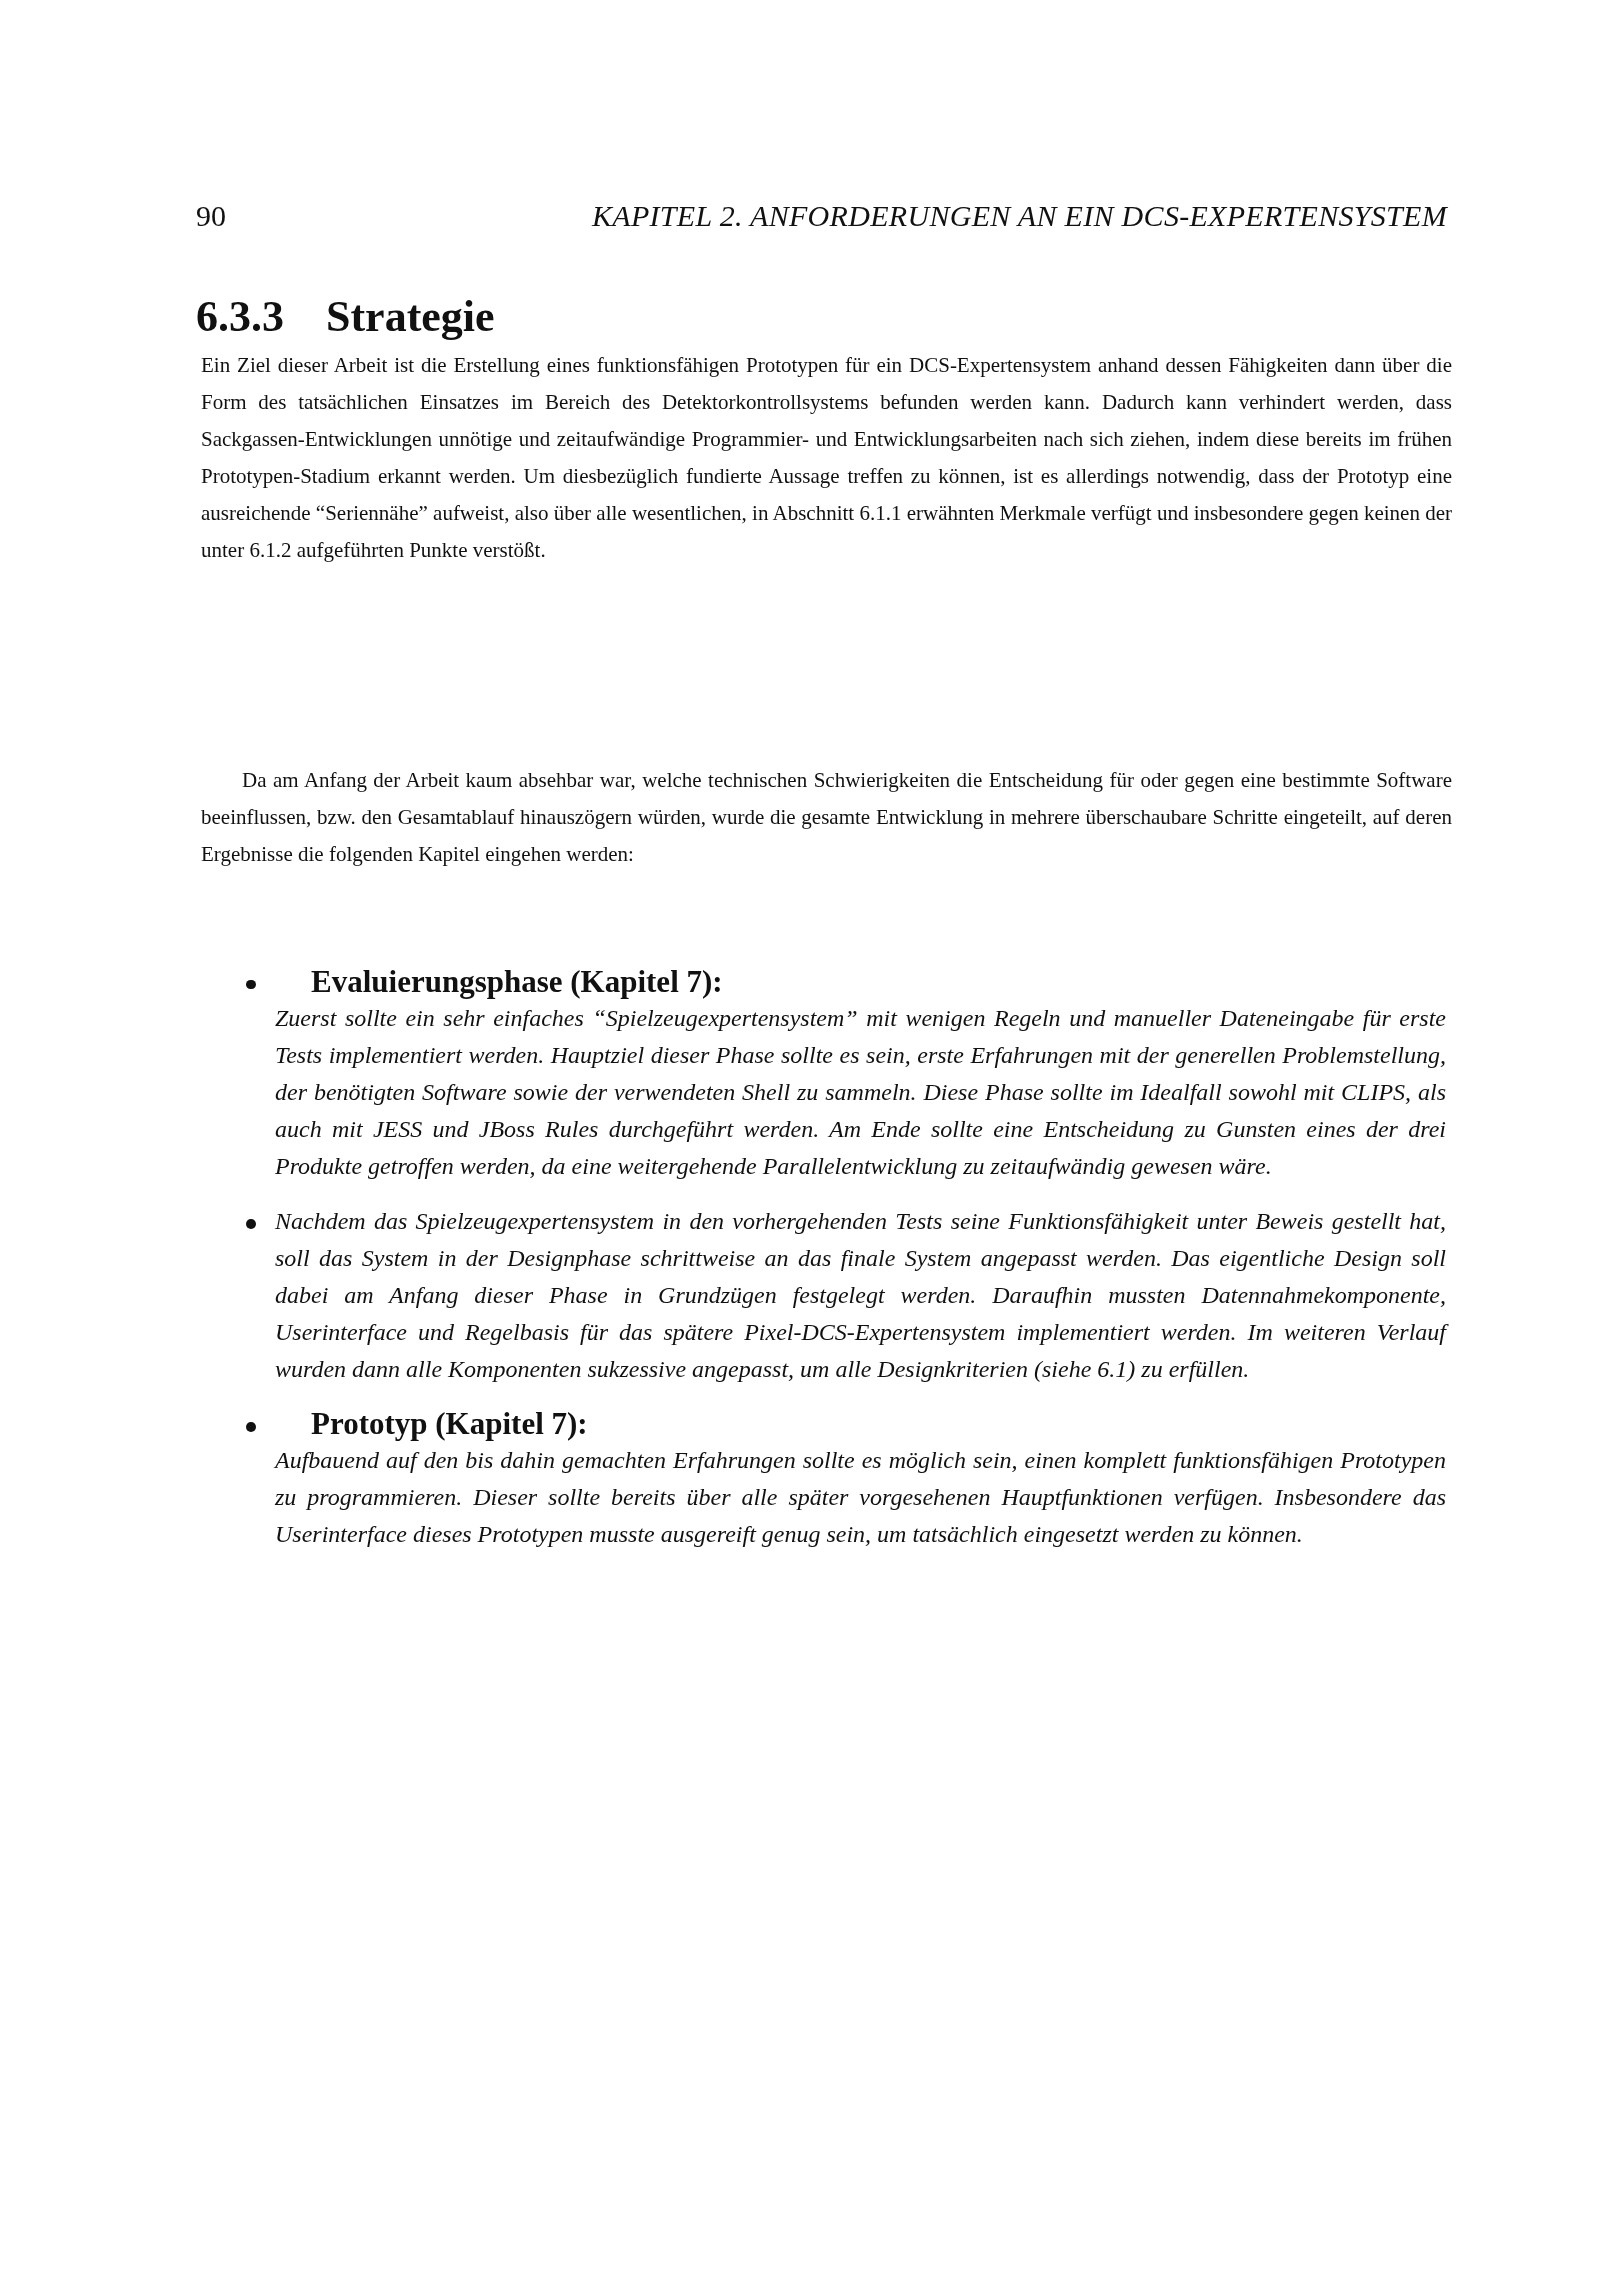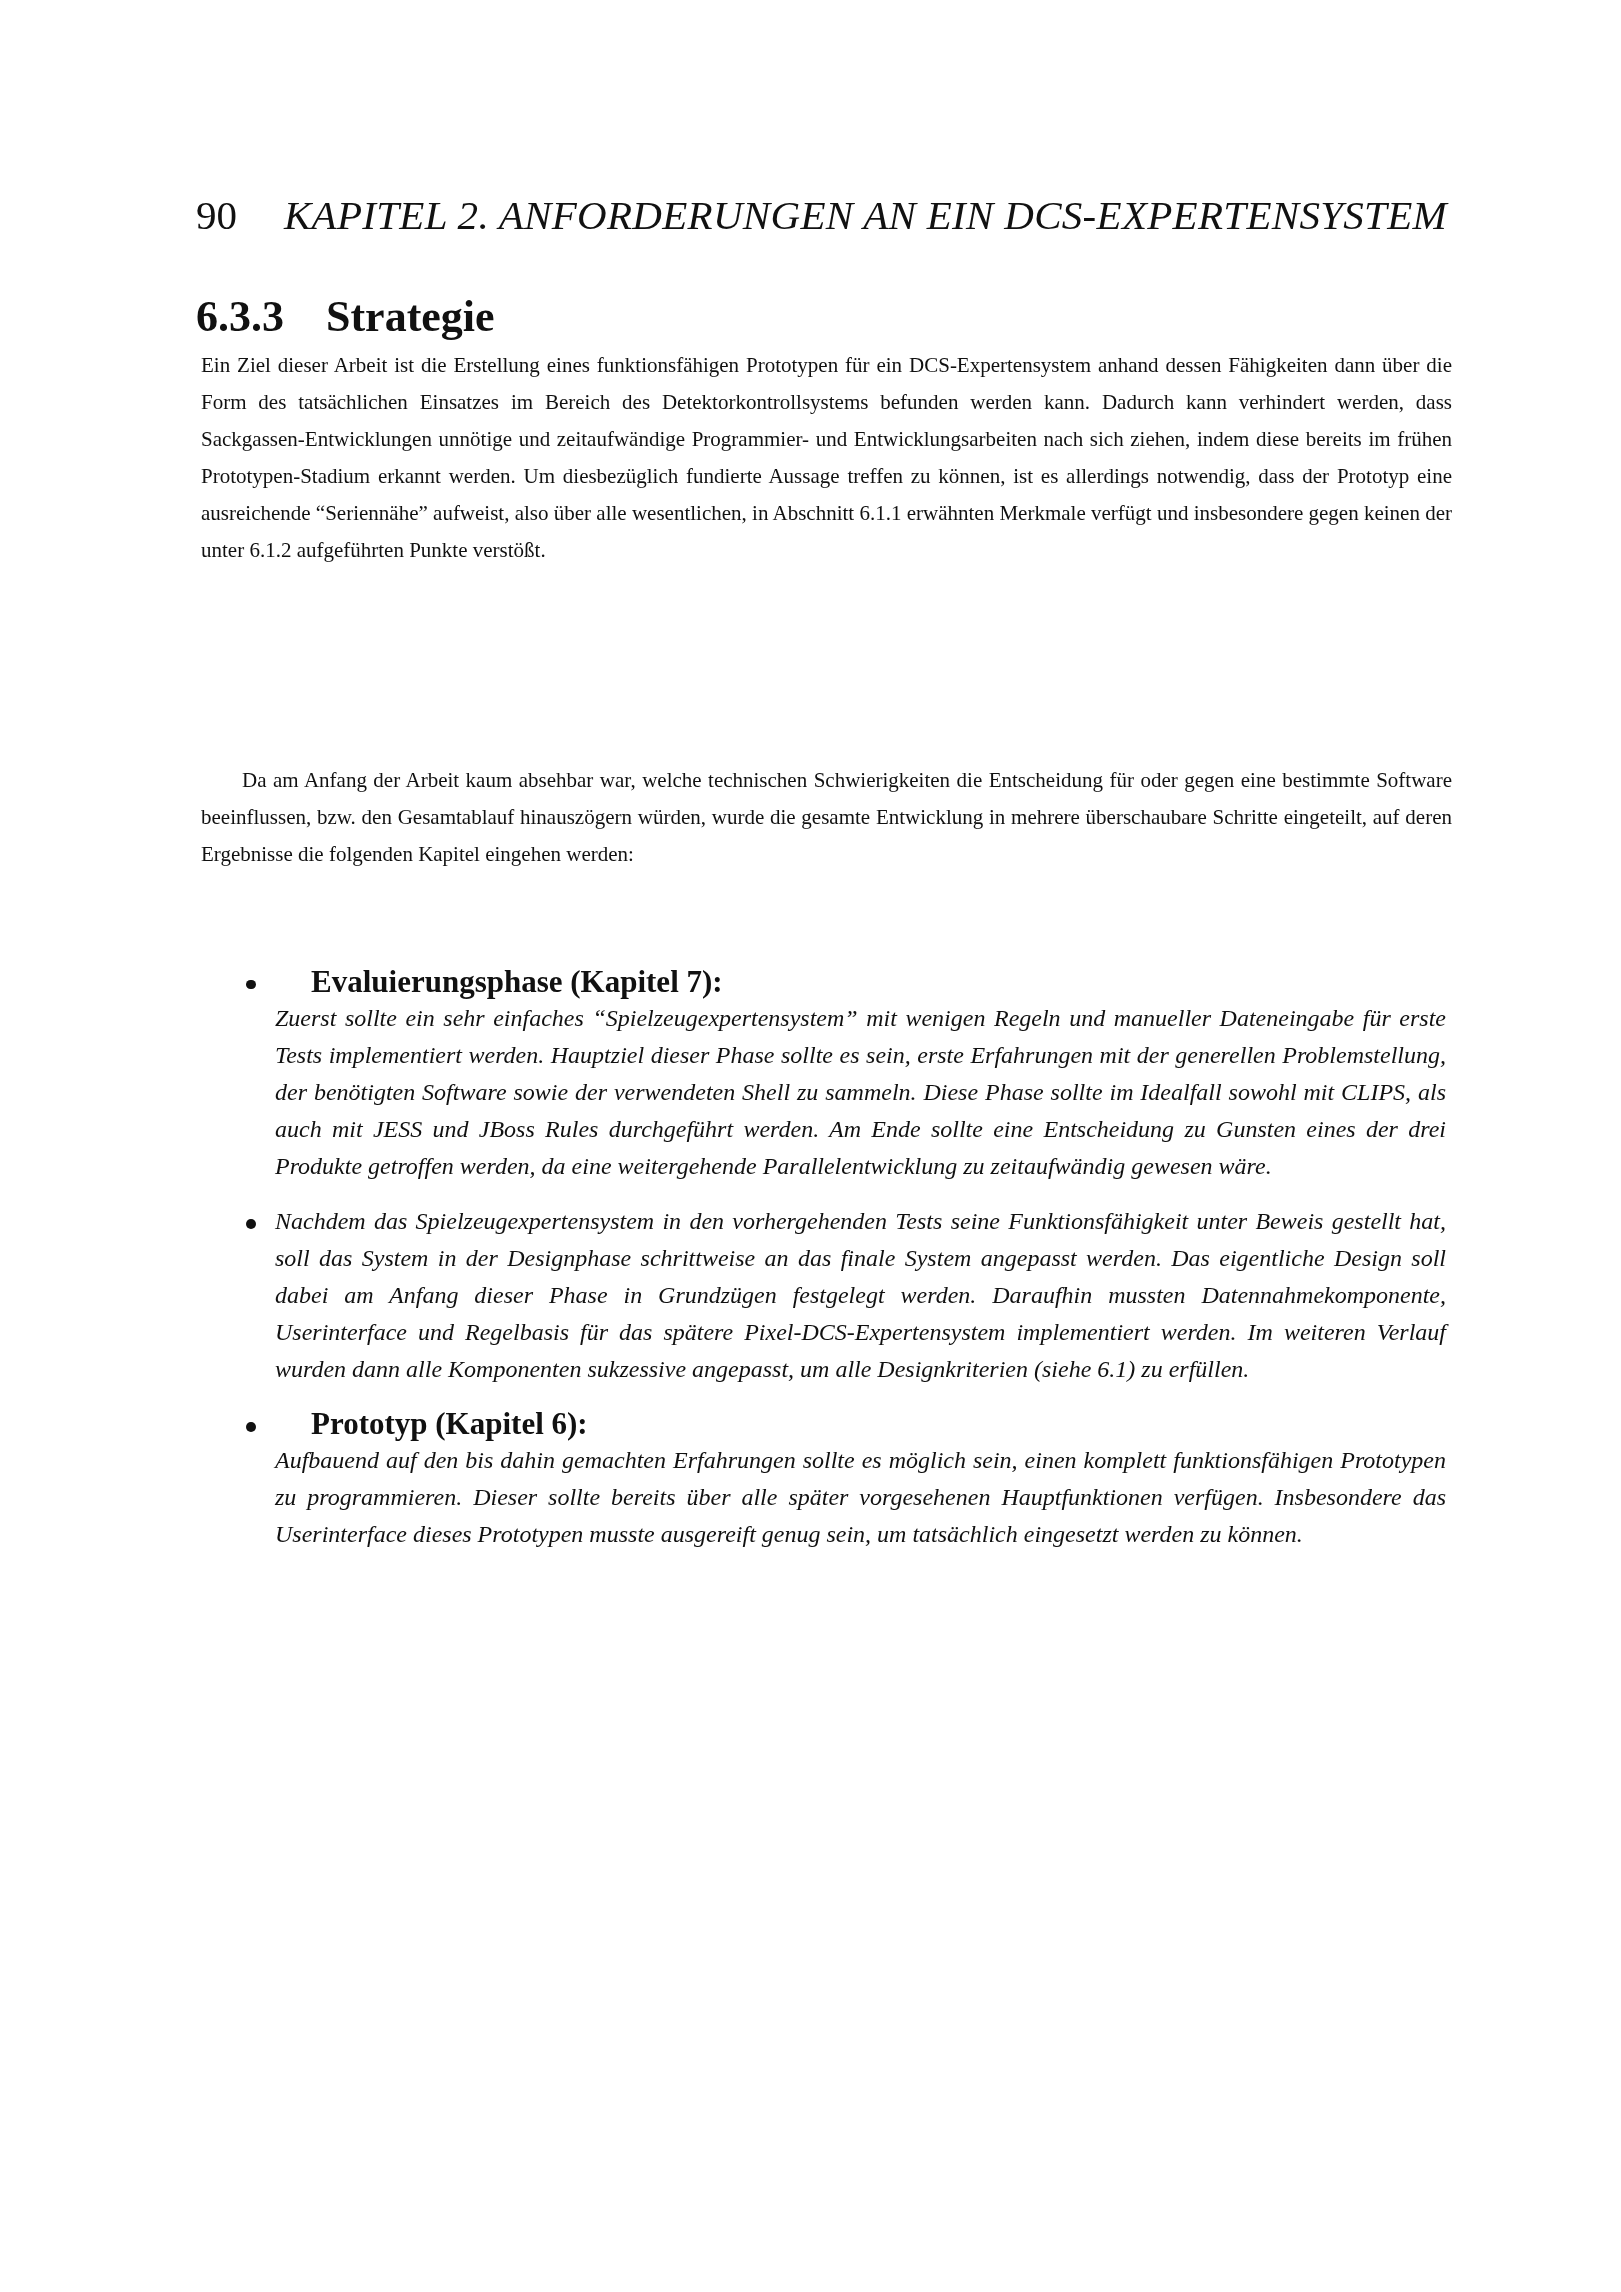--- a/index.html
+++ b/index.html
@@ -20,21 +20,21 @@
       left: 196px;
       top: 0;
       width: 1251px;
     }
     .running-head {
       position: absolute;
       top: 196px;
       left: 0;
       width: 1251px;
       height: 39px;
-      font-size: 41px;
+      font-size: 30px;
       line-height: 39px;
     }
     .running-head .page-number {
       position: absolute;
       left: 0;
       top: 0;
     }
     .running-head .chapter-title {
       position: absolute;
       right: 0;
@@ -133,19 +133,19 @@
       <span class="bullet-dot"></span>
       <span class="bullet-title">Evaluierungsphase (Kapitel 7):</span>
       <span class="bullet-desc">Zuerst sollte ein sehr einfaches “Spielzeugexpertensystem” mit wenigen Regeln und manueller Dateneingabe für erste Tests implementiert werden. Hauptziel dieser Phase sollte es sein, erste Erfahrungen mit der generellen Problemstellung, der benötigten Software sowie der verwendeten Shell zu sammeln. Diese Phase sollte im Idealfall sowohl mit CLIPS, als auch mit JESS und JBoss Rules durchgeführt werden. Am Ende sollte eine Entscheidung zu Gunsten eines der drei Produkte getroffen werden, da eine weitergehende Parallelentwicklung zu zeitaufwändig gewesen wäre.</span>
     </li>
     <li class="bullet-item">
       <span class="bullet-dot"></span>
       <span class="bullet-desc">Nachdem das Spielzeugexpertensystem in den vorhergehenden Tests seine Funktionsfähigkeit unter Beweis gestellt hat, soll das System in der Designphase schrittweise an das finale System angepasst werden. Das eigentliche Design soll dabei am Anfang dieser Phase in Grundzügen festgelegt werden. Daraufhin mussten Datennahmekomponente, Userinterface und Regelbasis für das spätere Pixel-DCS-Expertensystem implementiert werden. Im weiteren Verlauf wurden dann alle Komponenten sukzessive angepasst, um alle Designkriterien (siehe 6.1) zu erfüllen.</span>
     </li>
     <li class="bullet-item">
       <span class="bullet-dot"></span>
-      <span class="bullet-title">Prototyp (Kapitel 6):</span>
+      <span class="bullet-title">Prototyp (Kapitel 7):</span>
       <span class="bullet-desc">Aufbauend auf den bis dahin gemachten Erfahrungen sollte es möglich sein, einen komplett funktionsfähigen Prototypen zu programmieren. Dieser sollte bereits über alle später vorgesehenen Hauptfunktionen verfügen. Insbesondere das Userinterface dieses Prototypen musste ausgereift genug sein, um tatsächlich eingesetzt werden zu können.</span>
     </li>
   </ul>
 
 </div>
 
 
 </body></html>

